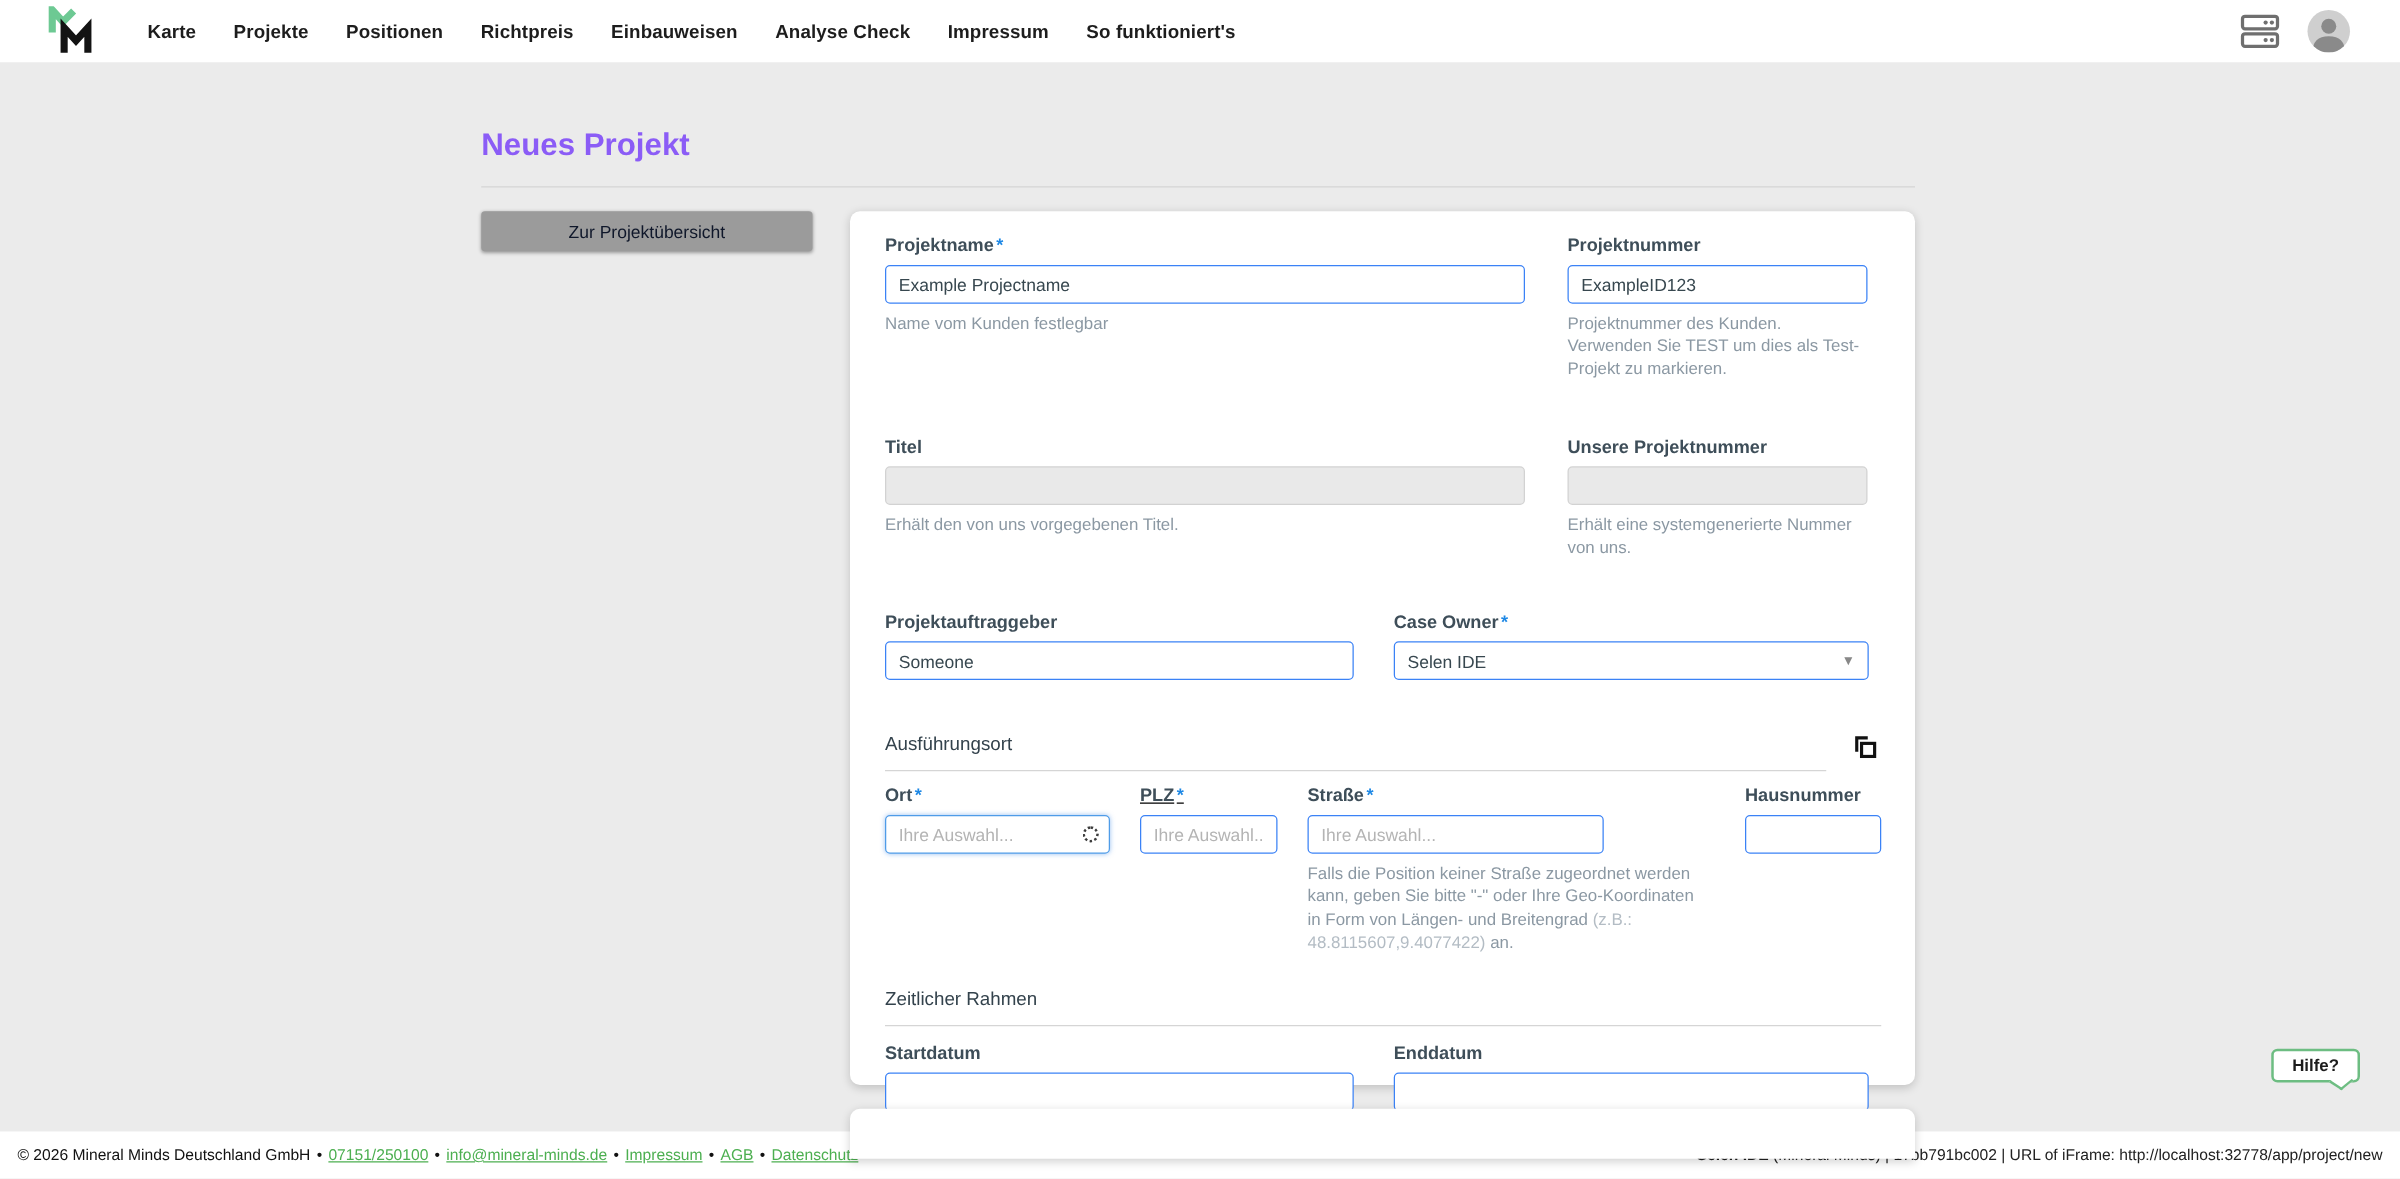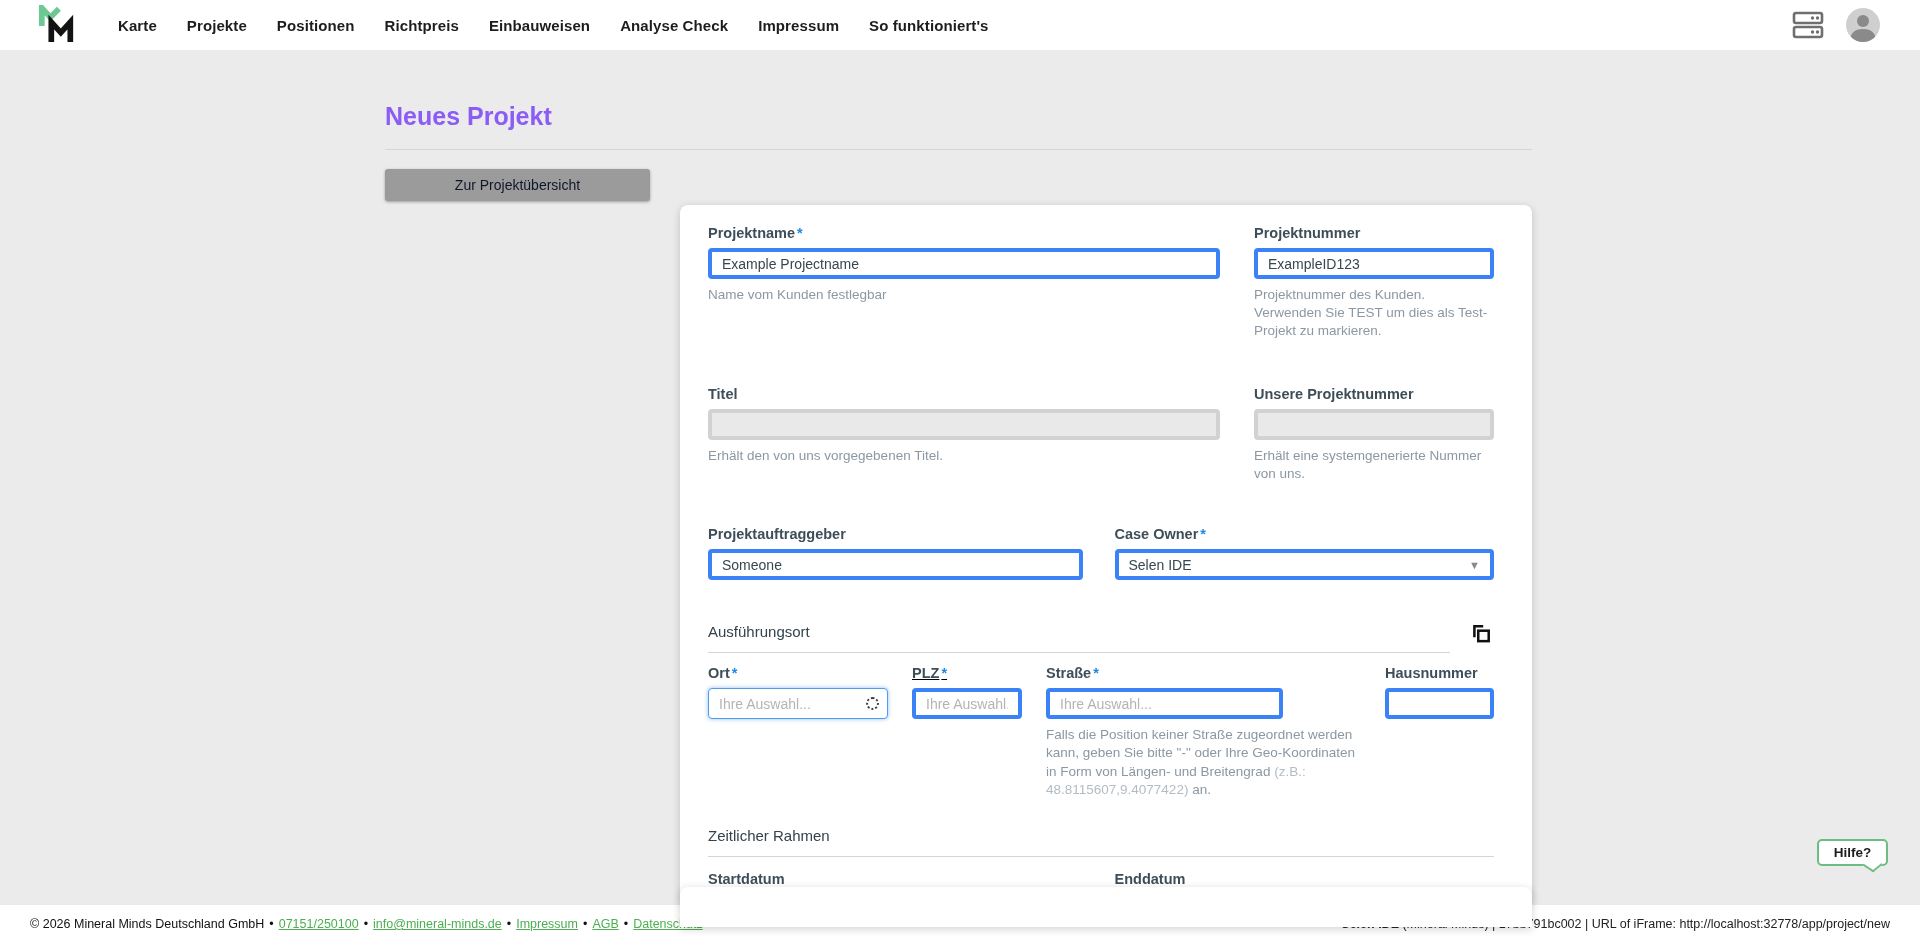--- a/index.html
+++ b/index.html
@@ -37,39 +37,38 @@
     position:absolute; left:385px; top:119px; width:265px; height:32px;
     background:#9b9b9b; color:#0f172a; font-size:14px; font-family:inherit;
     border:none; border-radius:3px; box-shadow:0 1px 3px rgba(0,0,0,.35);
     cursor:pointer;
   }
 
   
   .card {
     position:absolute; left:680px; top:119px; width:852px; height:699px;
     background:#ffffff; border-radius:8px; box-shadow:0 2px 8px rgba(0,0,0,.18);
-    padding:16px 38px 20px 28px;
-    margin-top:36px;
+    padding:16px 27px 20px 28px;
   }
   .card2 {
     position:absolute; left:680px; top:837px; width:852px; height:40px;
     background:#ffffff; border-radius:8px 8px 0 0; box-shadow:0 2px 8px rgba(0,0,0,.18);
   }
 
   .row { display:flex; }
   .field-label {
     font-size:14.5px; font-weight:700; color:#3e4e59; margin-bottom:7px;
   }
   .req { color:#1e88e5; font-weight:700; margin-left:2px; }
   .helper {
     font-size:13.5px; color:#8b98a3; margin-top:7px; line-height:1.35;
   }
   .helper .muted { color:#b3bcc4; }
   input.txt, .select {
-    width:100%; height:31px; border:4px solid #3b82f6; border-radius:4px;
+    width:100%; height:31px; border:1px solid #3b82f6; border-radius:4px;
     padding:0 10px; font-size:14px; color:#37474f; font-family:inherit; background:#fff;
     outline:none;
   }
   input.txt::placeholder { color:#b4b4b4; }
   input.txt:disabled, input.txt.disabled {
     background:#e9e9e9; border-color:#d2d2d2;
   }
   .select {
     display:flex; align-items:center; justify-content:space-between; cursor:pointer;
   }
@@ -120,21 +119,21 @@
     content:""; position:absolute; right:7px; bottom:-7px;
     width:10px; height:10px; background:#ffffff;
     border-right:2px solid #6dbd82; border-bottom:2px solid #6dbd82;
     transform:rotate(33deg) skewX(-18deg);
   }
 
   
   .footer {
     height:38px; background:#ffffff;
     display:flex; align-items:center; justify-content:space-between;
-    padding:0 30px; font-size:12.5px; color:#111111;
+    padding:0 14px; font-size:12.5px; color:#111111;
   }
   .footer-left { display:flex; align-items:center; gap:5px; white-space:nowrap; }
   .footer a { color:#4caf50; text-decoration:underline; cursor:pointer; }
   .dot { color:#111; }
   .footer-right { white-space:nowrap; color:#222; }
   .footer-right b { font-weight:700; }
 </style>
 </head>
 <body>
 

